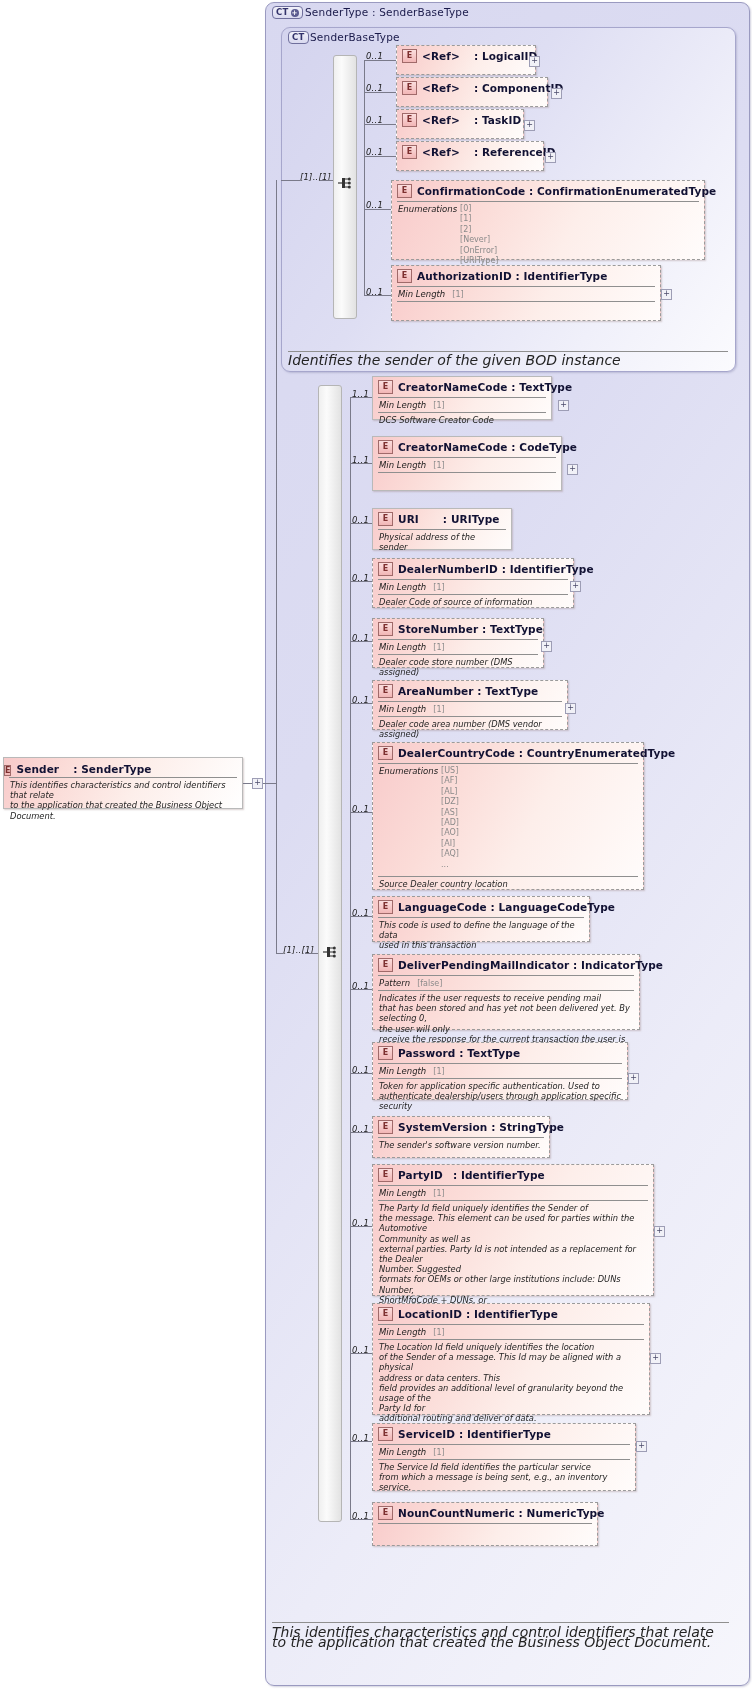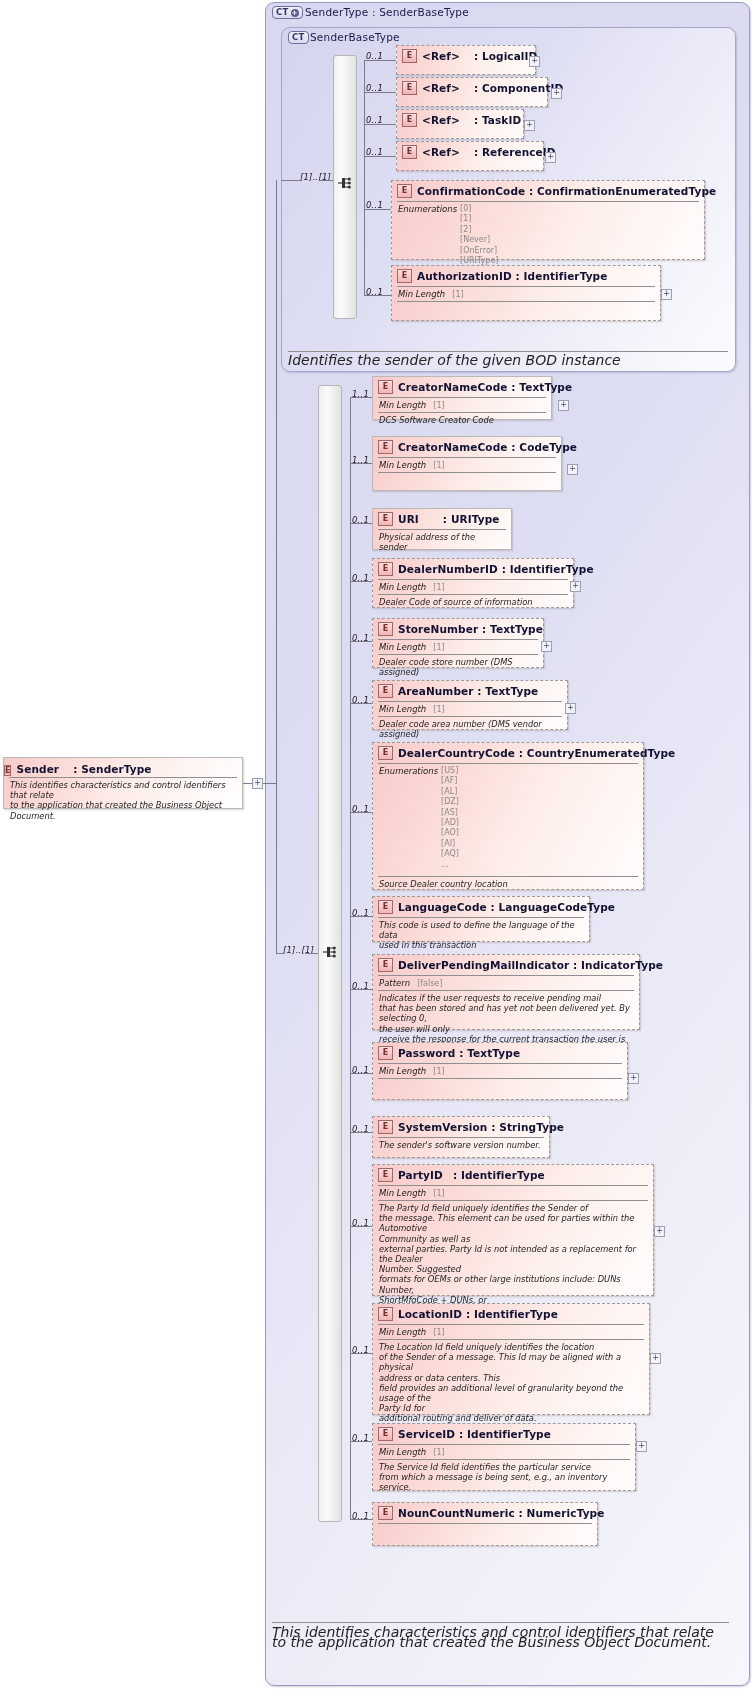--- a/index.html
+++ b/index.html
@@ -423,20 +423,22 @@
     <div class="hdr">
       <span class="echip">E</span>
       <span class="ename"><span>Password</span> <span>: TextType</span></span>
     </div>
     <div class="sep"></div>
     <div class="facet">
       <span class="fname">Min Length</span>
       <span class="fval">[1]</span>
     </div>
     <div class="sep"></div>
+    <div class="doc">Token for application specific authentication. Used to
+authenticate dealership/users through application specific security</div>
   </div>
   <div class="expander" style="left:628px;top:1073px;"></div>
   <div class="card" style="left:352px;top:1065px;">0..1</div>
   <div class="ln lnh" style="left:350px;top:1073px;width:22px;"></div>
 
   <div class="elem dashed" style="left:372px;top:1116px;width:178px;height:42px;">
     <div class="hdr">
       <span class="echip">E</span>
       <span class="ename"><span>SystemVersion</span> <span>: StringType</span></span>
     </div>

